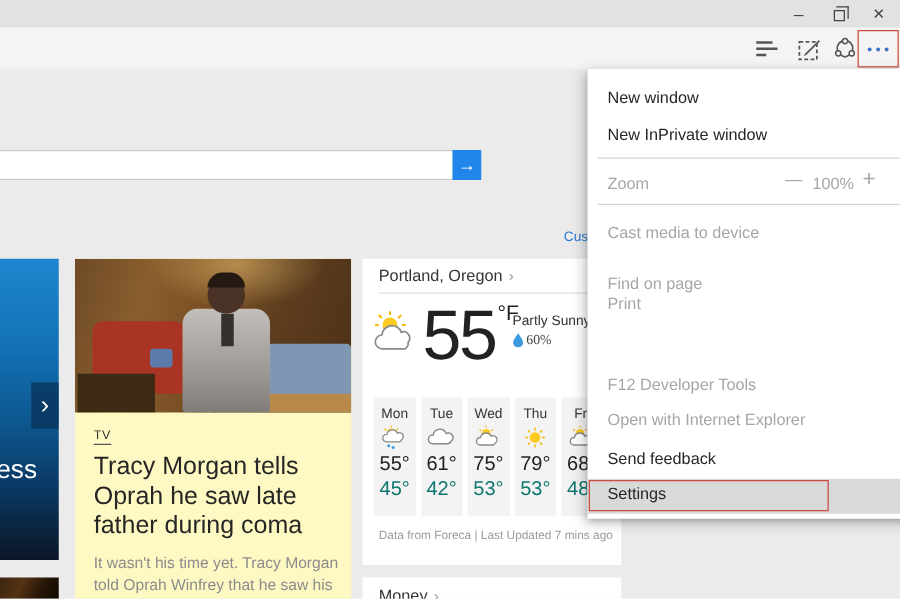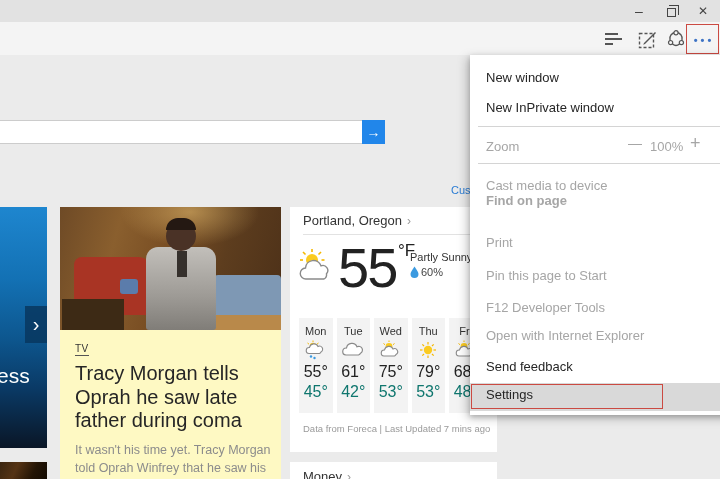--- a/index.html
+++ b/index.html
@@ -59,21 +59,21 @@
 
   
   .weather-card { position:absolute; left:290px; top:207px; width:207px; height:245px; background:#fff; overflow:hidden; }
   .w-header { position:absolute; left:13px; top:6px; font-size:13px; color:#333; cursor:pointer; }
   .w-chev { color:#999; font-size:12px; margin-left:5px; }
   .w-div { position:absolute; left:13px; top:27px; right:0; height:1px; background:#e2e2e2; }
   .w-icon-cur { position:absolute; left:8px; top:40px; }
   .w-temp { position:absolute; left:48px; top:28px; font-size:56px; font-weight:200; color:#222; letter-spacing:-2px; }
   .w-unit { position:absolute; left:108px; top:34px; font-size:17px; font-weight:300; color:#222; }
   .w-cond { position:absolute; left:120px; top:44px; font-size:11px; color:#333; }
-  .w-precip { position:absolute; left:120px; top:59px; font-size:11px; color:#444; display:flex; align-items:center; gap:2px; }
+  .w-precip { position:absolute; left:120px; top:59px; font-size:11px; color:#444; display:flex; align-items:center; gap:2px;font-family:Liberation Serif, serif; }
   .w-forecast { position:absolute; left:9px; top:111px; display:flex; gap:4px; }
   .fcell { width:33.5px; height:95px; background:#f3f3f3; text-align:center; }
   .fday { font-size:11px; color:#333; margin-top:7px; }
   .ficon { height:20px; margin-top:3px; }
   .fhigh { font-size:16px; color:#222; margin-top:3px; }
   .flow { font-size:16px; color:#0f766e; margin-top:2px; }
   .w-attr { position:absolute; left:13px; top:216px; font-size:9.5px; color:#9a9a9a; }
 
   
   .money-card { position:absolute; left:290px; top:462px; width:207px; height:40px; background:#fff; }
@@ -296,23 +296,22 @@
   <div class="menu">
     <div class="mi" style="top:15px;">New window</div>
     <div class="mi" style="top:45px;">New InPrivate window</div>
     <div class="msep" style="top:71px;"></div>
     <div class="mi disabled" style="top:84px;">Zoom</div>
     <div class="zoom-minus">—</div>
     <div class="zoom-value">100%</div>
     <div class="zoom-plus">+</div>
     <div class="msep" style="top:108px;"></div>
     <div class="mi disabled" style="top:123px;">Cast media to device</div>
-    <div class="mi disabled" style="top:138px;font-weight:bold;">Find on page</div>
+    <div class="mi disabled" style="top:164px;">Find on page</div>
     <div class="mi disabled" style="top:180px;text-align:center;">Print</div>
-    <div class="mi disabled" style="top:213px;">Pin this page to Start</div>
     <div class="mi disabled" style="top:245px;">F12 Developer Tools</div>
     <div class="mi disabled" style="top:273px;">Open with Internet Explorer</div>
     <div class="mi" style="top:304px;">Send feedback</div>
     <div class="settings-row"></div>
     <div class="mi" style="top:332px; z-index:3;">Settings</div>
     <div class="redbox-settings"></div>
   </div>
 
 </div>
 

